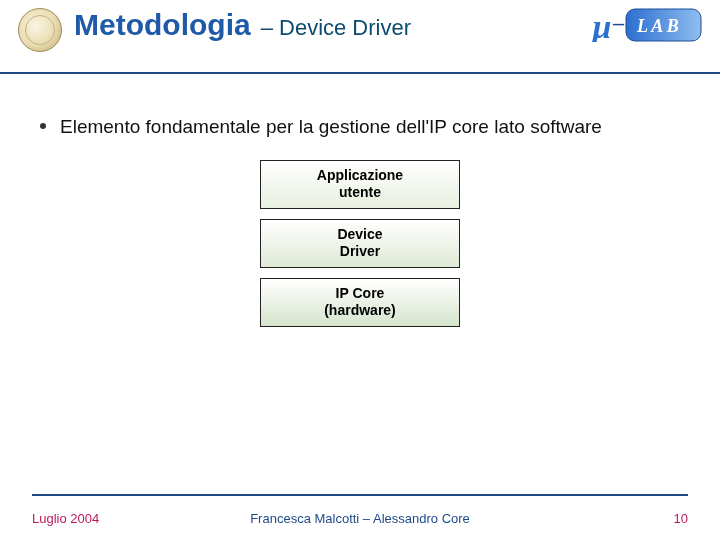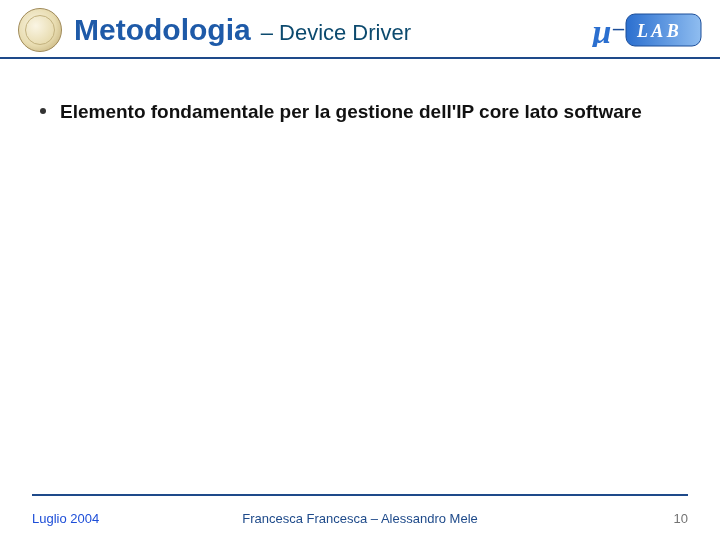--- a/index.html
+++ b/index.html
@@ -6,22 +6,21 @@
   body {
     width: 720px;
     height: 540px;
     background: #ffffff;
     font-family: "Trebuchet MS", Verdana, sans-serif;
     position: relative;
     overflow: hidden;
   }
   .header {
     display: flex;
-    align-items: center;
-    padding: 8px 18px 5px 18px;
+    padding: 8px 18px 20px 18px;
     border-bottom: 2px solid #1e4a8a;
   }
   .seal {
     width: 44px;
     height: 44px;
     border-radius: 50%;
     background: radial-gradient(circle at 40% 40%, #faf5e4 0%, #e8dcb0 55%, #b9a36a 100%);
     border: 1px solid #a08a58;
     flex-shrink: 0;
     margin-right: 12px;
@@ -70,21 +69,21 @@
     background: #333;
     border-radius: 50%;
     margin-top: 9px;
     margin-right: 14px;
     flex-shrink: 0;
   }
   .bullet-text {
     font-size: 19px;
     color: #111;
     line-height: 1.35;
-    font-weight: bold;
+    font-weight: normal;
   }
 
   .stack {
     margin: 12px auto 26px auto;
     width: 200px;
   }
   .layer {
     border: 1.5px solid #222;
     text-align: center;
     font-weight: bold;
@@ -106,30 +105,30 @@
   }
   .footer {
     position: absolute;
     left: 32px;
     right: 32px;
     bottom: 14px;
     display: flex;
     align-items: center;
     font-size: 13px;
   }
-  .footer-date { color: #1d4ed8; }
+  .footer-date { color: #be185d; }
   .footer-authors {
     position: absolute;
     left: 0; right: 0;
     text-align: center;
     color: #1e4a8a;
   }
   .footer-page {
     margin-left: auto;
-    color: #737373;
+    color: #be185d;
   }
 </style>
 </head>
 <body>
 
 <div class="header">
   <div class="seal"></div>
   <div class="title-line">
     <span class="title-main">Metodologia</span>
     <span class="title-sub">– Device Driver</span>
@@ -150,22 +149,36 @@
   </div>
 </div>
 
 <div class="content">
 
   <div class="bullet-row">
     <div class="bullet-dot"></div>
     <div class="bullet-text">Elemento fondamentale per la gestione dell'IP core lato software</div>
   </div>
 
+  <div class="stack">
+    <div class="layer app">
+      <div>Applicazione</div>
+      <div>utente</div>
+    </div>
+    <div class="layer drv">
+      <div>Device</div>
+      <div>Driver</div>
+    </div>
+    <div class="layer hw">
+      <div>IP Core</div>
+      <div>(hardware)</div>
+    </div>
+  </div>
 
 
 </div>
 
 <div class="footer-line"></div>
 <div class="footer">
   <span class="footer-date">Luglio 2004</span>
-  <span class="footer-authors">Francesca Francesca – Alessandro Mele</span>
+  <span class="footer-authors">Francesca Malcotti – Alessandro Core</span>
   <span class="footer-page">10</span>
 </div>
 
 </body></html>

